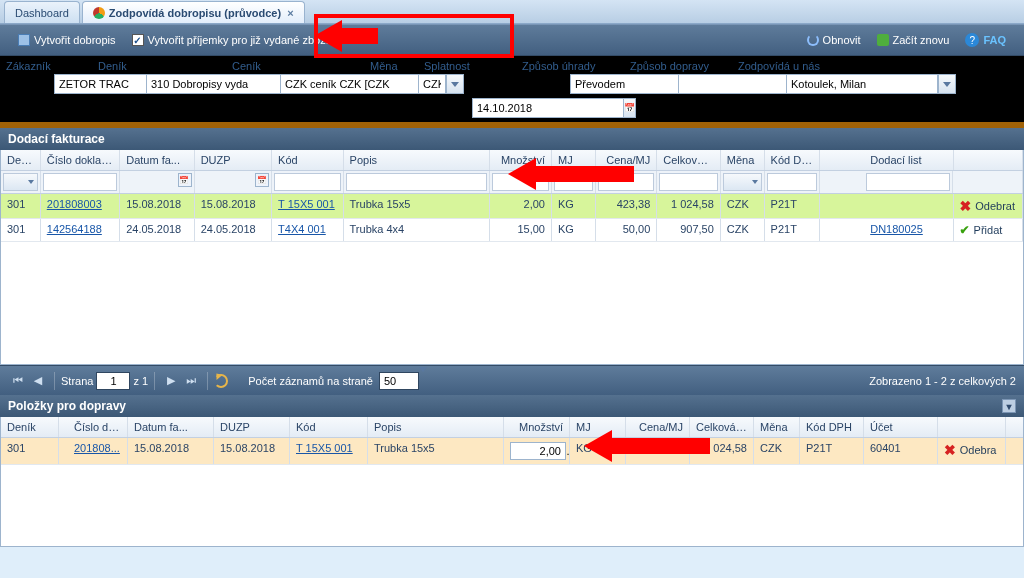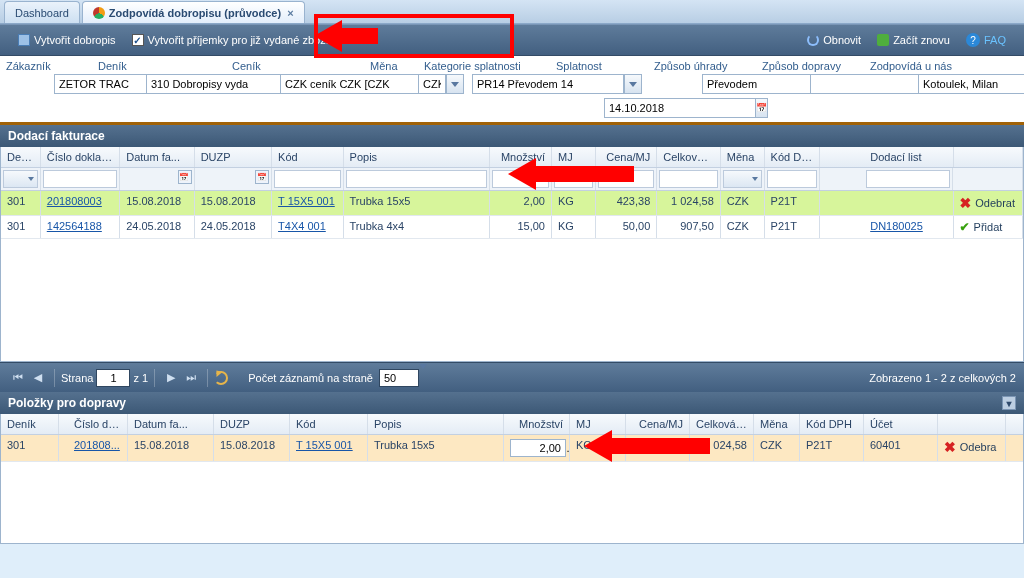--- a/index.html
+++ b/index.html
@@ -8,23 +8,23 @@
   .tab { display:inline-flex; align-items:center; padding:3px 10px; font-size:11px; border:1px solid #99b3cf; border-bottom:none; border-radius:4px 4px 0 0; margin-right:2px; height:22px; cursor:pointer;}
   .tab.inactive { background: linear-gradient(#eaf2fb,#cde0f2); color:#2a4b72;}
   .tab.active { background: linear-gradient(#ffffff,#e3eefb); color:#2a4b72; font-weight:bold; position:relative;}
   .tab .x { margin-left:6px; font-weight:bold; color:#5a7ba0; }
   .tab .ticon { width:12px; height:12px; margin-right:4px; display:inline-block; }
   .tab.active .ticon { background: conic-gradient(#f39c12 0 120deg, #27ae60 120deg 240deg, #c0392b 240deg 360deg); border-radius:50%; }
   .toolbar { height:32px; background: linear-gradient(#5f7c9b,#425f80); display:flex; align-items:center; padding:0 10px; color:#fff; border-top:1px solid #7a96b6; border-bottom:1px solid #334b66;}
   .tbtn { display:inline-flex; align-items:center; gap:4px; padding:4px 8px; cursor:pointer; color:#fff;}
   .cb { width:12px; height:12px; background:#fff; border:1px solid #555; display:inline-flex; align-items:center; justify-content:center; font-size:10px; color:#1c4f8a; font-weight:bold;}
   .spacer { flex:1;}
-  .faq { color:#6ac3ff; font-weight:normal;}
+  .faq { color:#6ac3ff; font-weight:bold;}
   .faq-circle { width:14px; height:14px; border-radius:50%; background:#2b88d8; color:#fff; font-size:10px; display:inline-flex; align-items:center; justify-content:center;}
-  .filters { display:flex; gap:4px; padding:4px 6px; background:#ffffff; border-bottom:3px solid #a16207;}
+  .filters { display:flex; gap:4px; padding:4px 6px; background:#000000; border-bottom:6px solid #a16207;}
   .fgroup { display:flex; flex-direction:column; }
   .flabel { font-size:11px; color:#325d8d; margin-bottom:2px;}
   .fctrl { display:flex;margin-left:48px; }
   .fctrl input, .fctrl .dd { height:20px; border:1px solid #9db4cd; background:#fff; padding:2px 4px; font-size:11px;}
   .fctrl .dd { width:18px; background:linear-gradient(#f6f9fc,#d7e3f0); border-left:1px solid #9db4cd; display:flex; align-items:center; justify-content:center; cursor:pointer;}
   .dd::after { content:""; border-left:4px solid transparent; border-right:4px solid transparent; border-top:5px solid #5978a0;}
   .cal { width:18px; background:linear-gradient(#f6f9fc,#d7e3f0); border:1px solid #9db4cd; border-left:none; display:flex; align-items:center; justify-content:center; cursor:pointer; font-size:9px; color:#5978a0;}
   .section-hdr { background: linear-gradient(#55718f,#3c5876); color:#fff; font-weight:bold; padding:4px 8px; font-size:12px; display:flex; align-items:center; justify-content:space-between;}
   .grid { border:1px solid #9db4cd; border-top:none;}
   .ghead { display:flex; background:linear-gradient(#f7fafd,#e4ecf5); border-bottom:1px solid #c3d0e1;}
@@ -134,27 +134,20 @@
         <div class="dd"></div>
       </div>
     </div>
   <div class="fgroup" style="width:50px;">
       <div class="flabel">Měna</div>
       <div class="fctrl">
         <input style="width: 28px;" value="CZK">
         <div class="dd"></div>
       </div>
     </div>
-  <div class="fgroup" style="width:128px;">
-      <div class="flabel">Kategorie splatnosti</div>
-      <div class="fctrl">
-        <input value="PR14 Převodem 14" style="">
-        <div class="dd"></div>
-      </div>
-    </div>
   <div class="fgroup" style="width:94px;gap:24px;">
       <div class="flabel">Splatnost</div>
       <div class="fctrl">
         <input value="14.10.2018" style="">
         <div class="cal">📅</div>
       </div>
     </div>
   <div class="fgroup" style="width:104px;">
       <div class="flabel">Způsob úhrady</div>
       <div class="fctrl">

